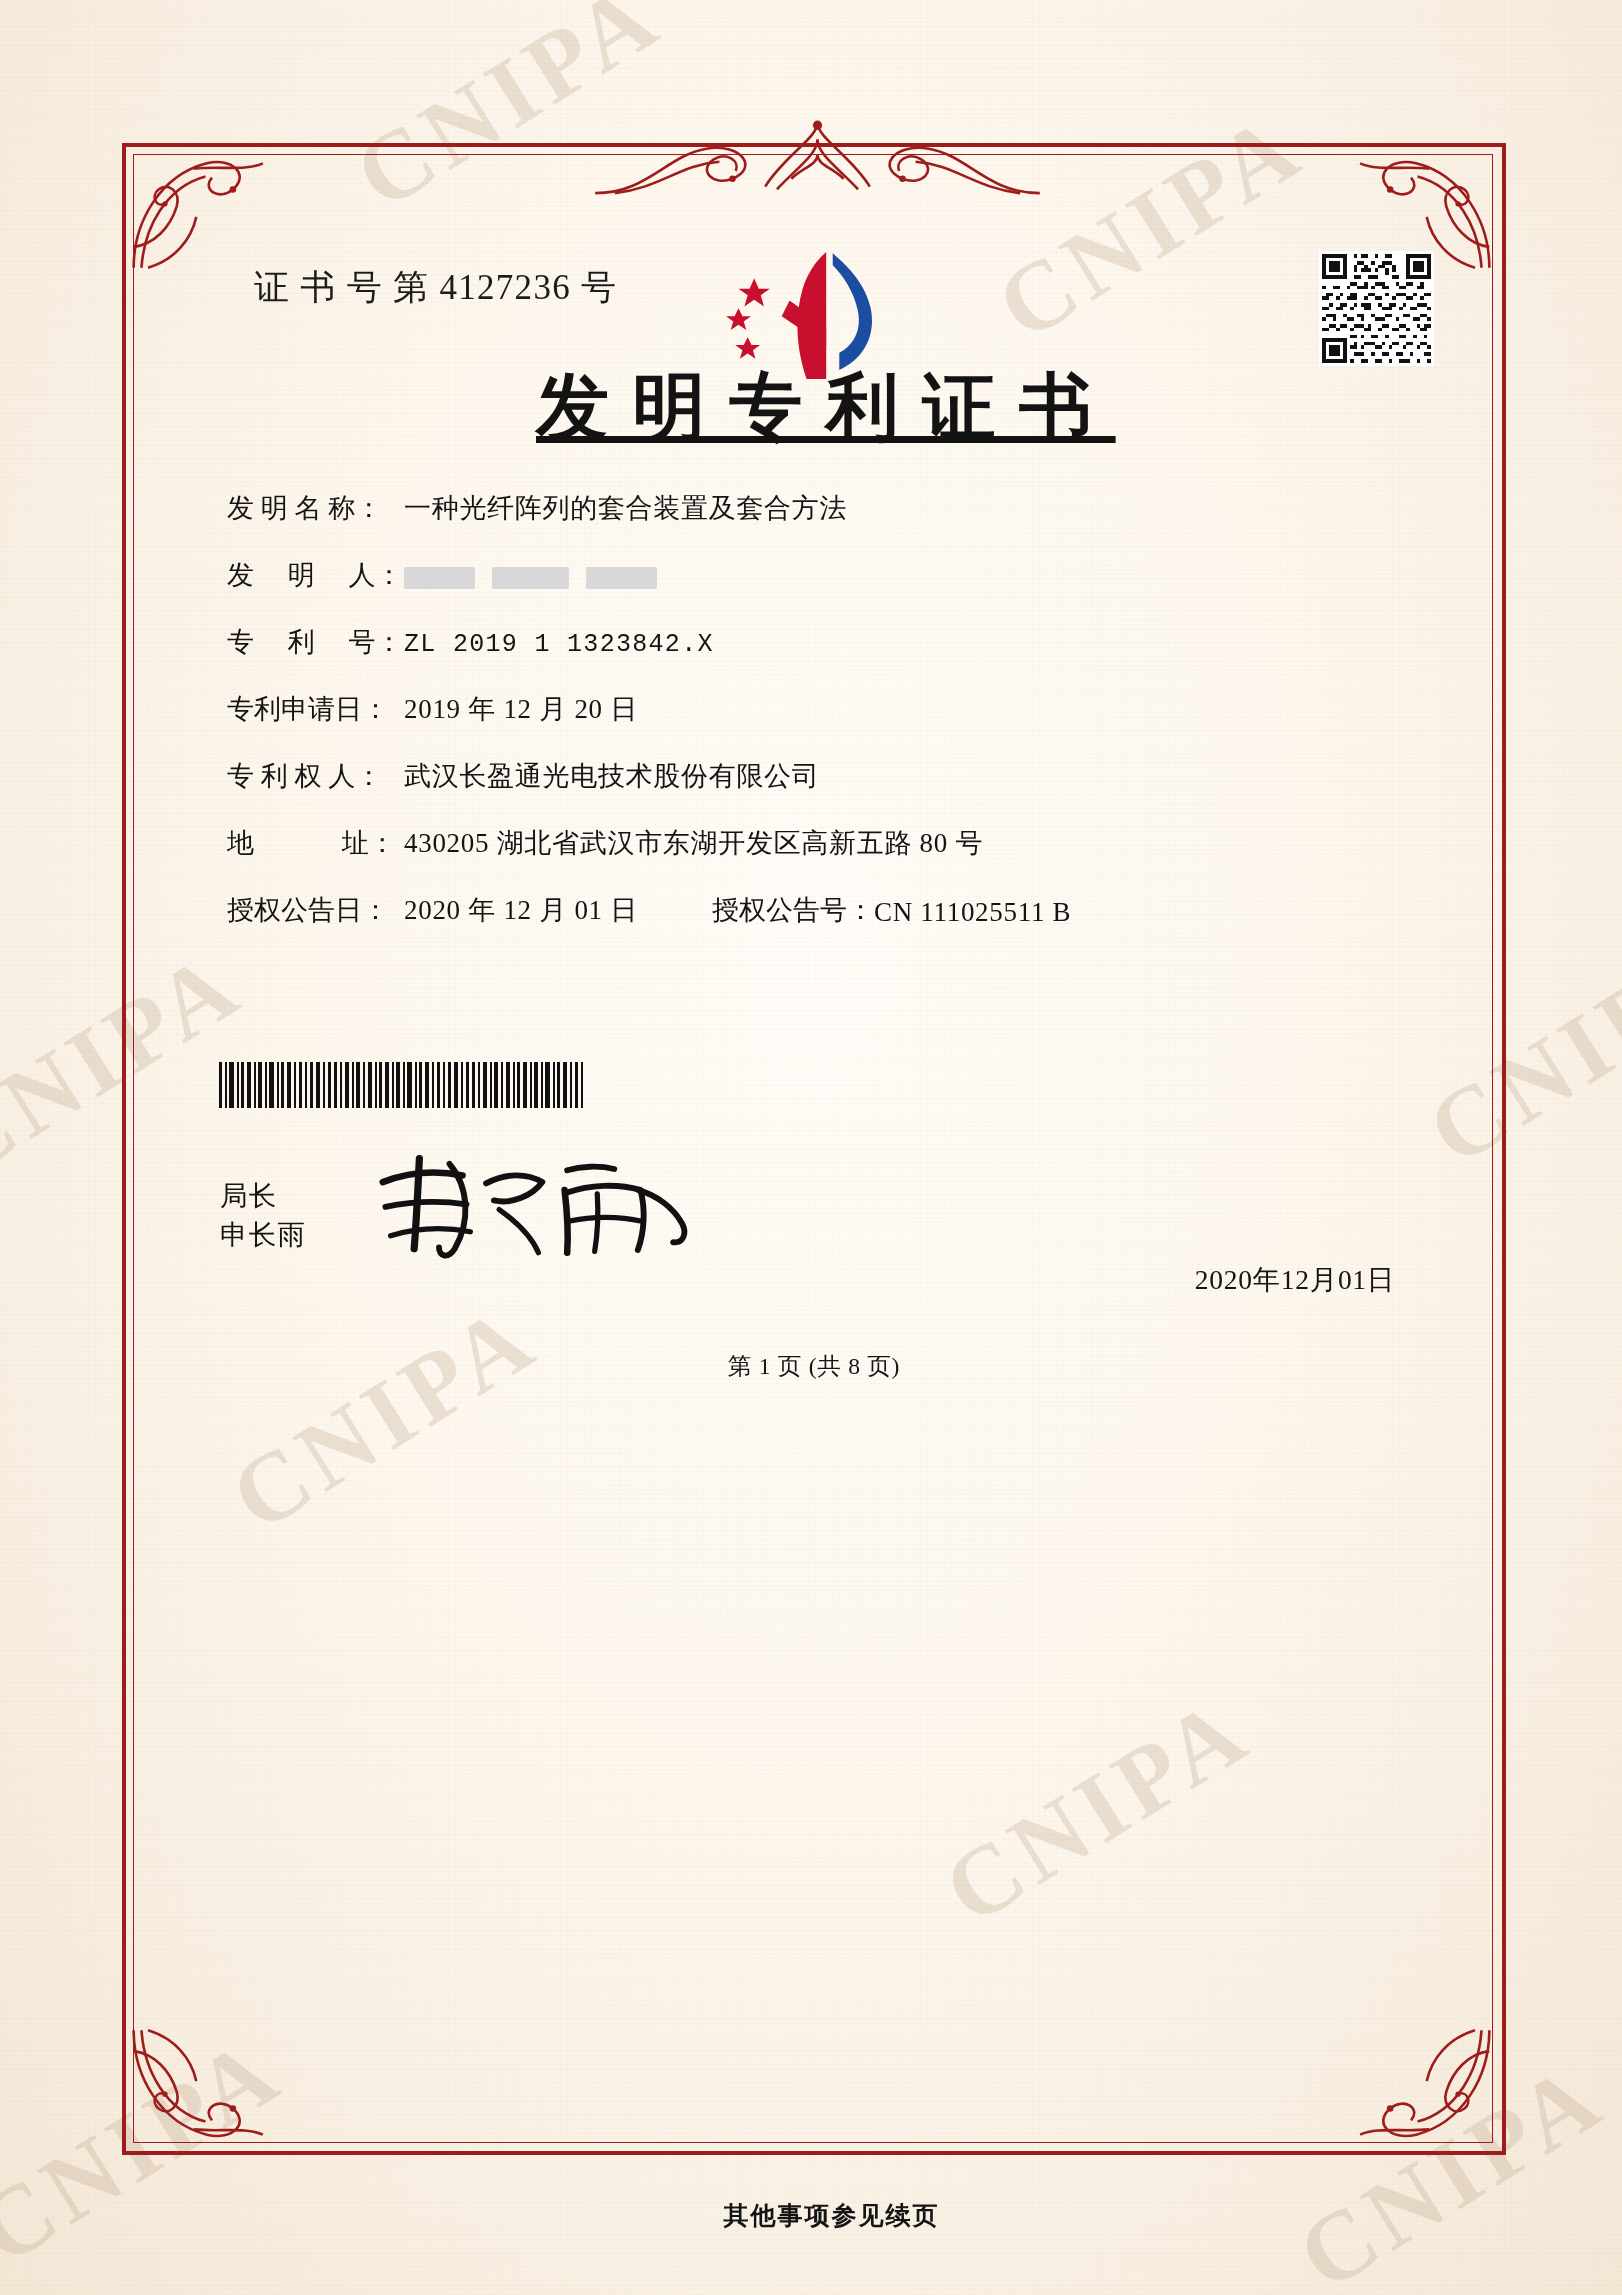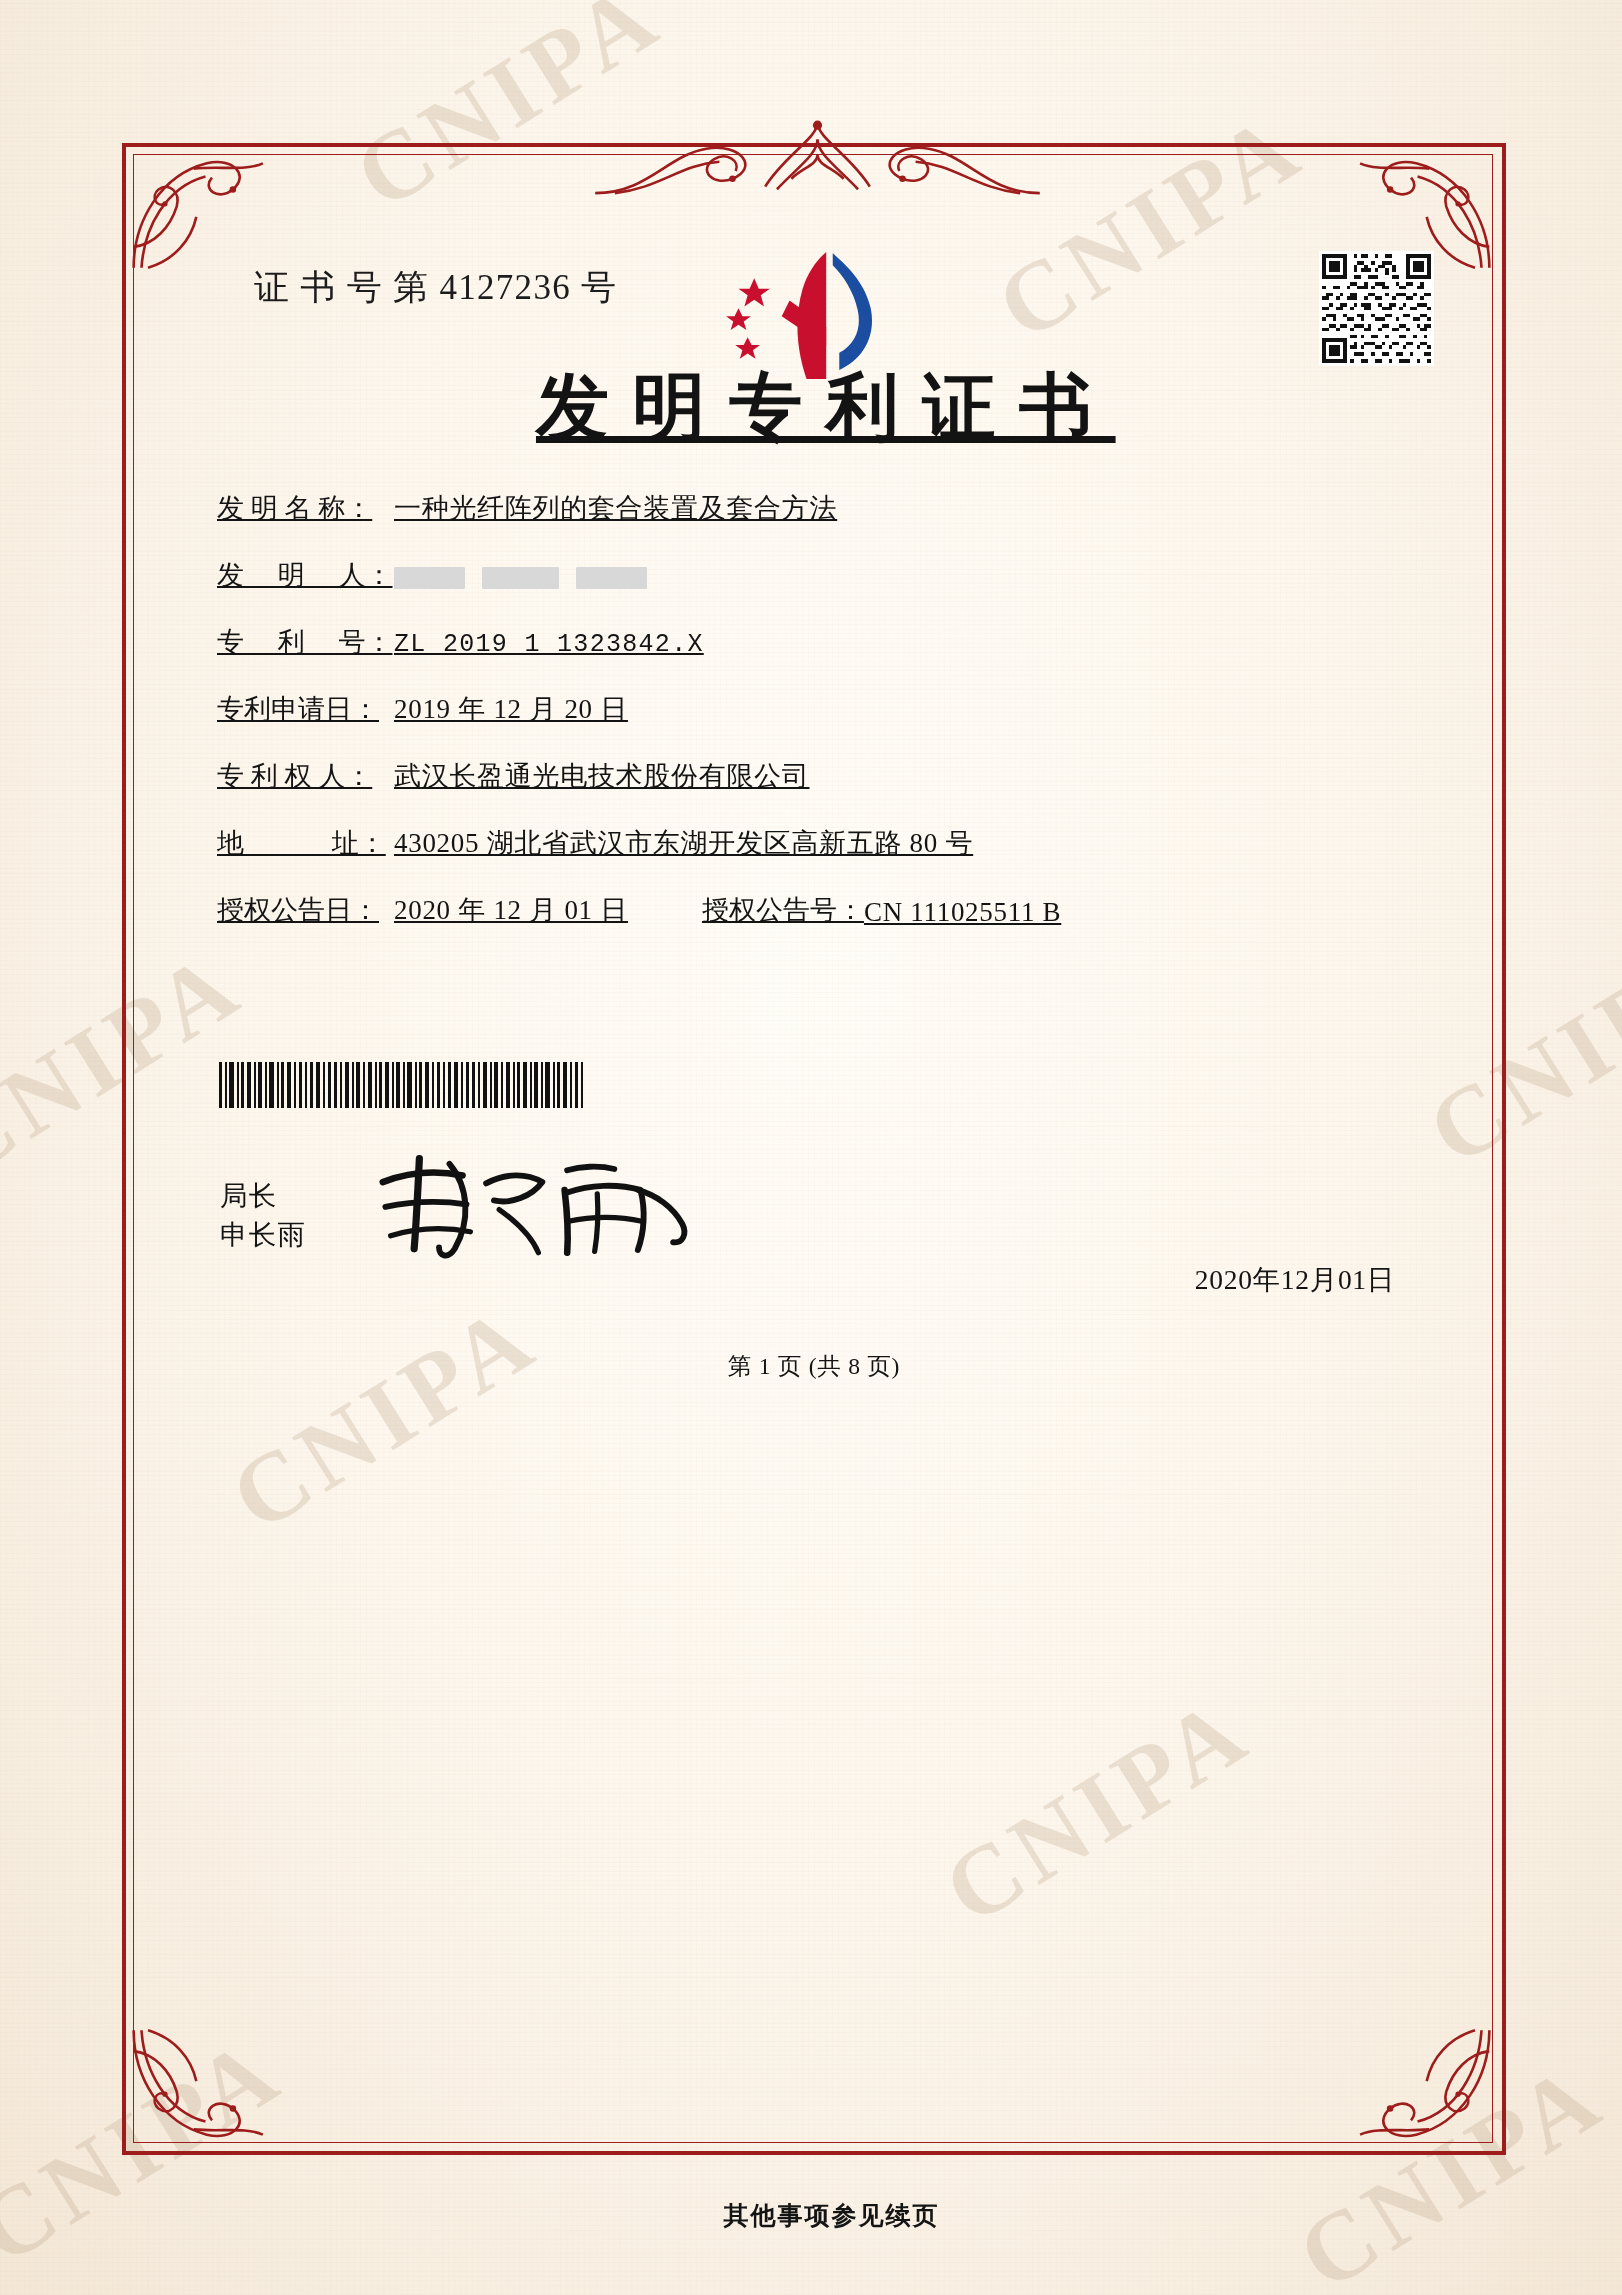--- a/index.html
+++ b/index.html
@@ -143,26 +143,25 @@
     font-weight: bold;
     font-size: 73px;
     letter-spacing: 23.6px;
     color: #131313;
     text-indent: 23.6px;
     text-decoration: underline;
   }
 
   .fields {
     position: absolute;
-    left: 95px;
+    left: 105px;
     top: 347px;
     width: 1204px;
     font-size: 27px;
     color: #141414;
-    text-decoration: underline;
   }
   .field-row {
     display: flex;
     align-items: baseline;
     margin-bottom: 31px;
     white-space: nowrap;
   }
   .f-label {
     width: 177px;
     display: inline-block;

